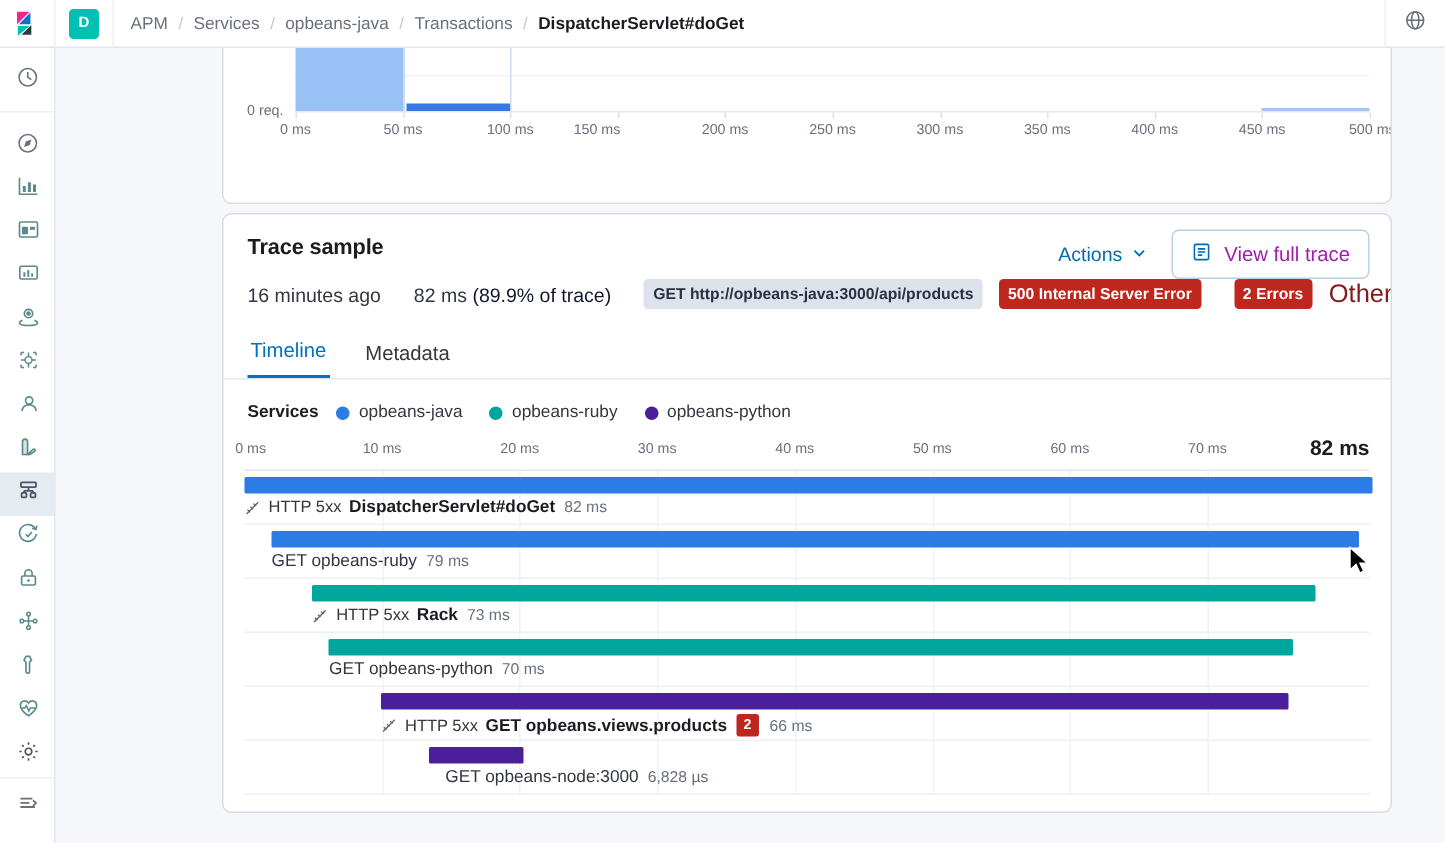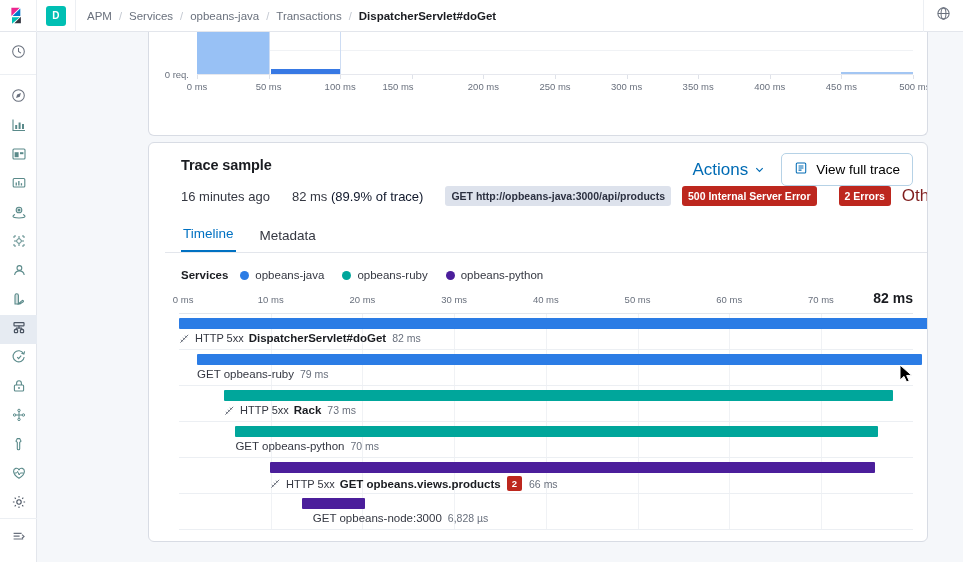--- a/index.html
+++ b/index.html
@@ -133,42 +133,41 @@
     font-size: 9.5px; color: #69707d;
     transform: translateX(-50%);
     white-space: nowrap;
   }
 
   
   .panel-trace {
     left: 111px; top: 110px;
     width: 780px; height: 400px;
     overflow: hidden;
-    padding-left: 16px;
   }
   .trace-head {
     padding: 14px 16px 0 16px;
     position: relative;
   }
   .trace-title {
     font-size: 14.5px; font-weight: bold; color: #1a1c21;
     letter-spacing: -.1px;
   }
   .trace-actions {
     position: absolute; right: 14px; top: 10px;
     display: flex; align-items: center; gap: 16px;
   }
   .actions-btn {
     display: flex; align-items: center; gap: 6px;
-    font-size: 17px; color: #006bb4;
+    font-size: 13px; color: #006bb4;
   }
   .view-trace-btn {
     display: flex; align-items: center; gap: 8px;
     border: 1px solid #b6d2e6; border-radius: 5px;
-    background: #ffffff; color: #000000;
+    background: #ffffff; color: #a21caf;
     font-size: 13.5px;
     padding: 7px 12px;
   }
 
   .trace-meta {
     display: flex; align-items: center;
     margin: 13px 0 0 0;
     padding: 0 16px;
     font-size: 13px;
     color: #343741;

